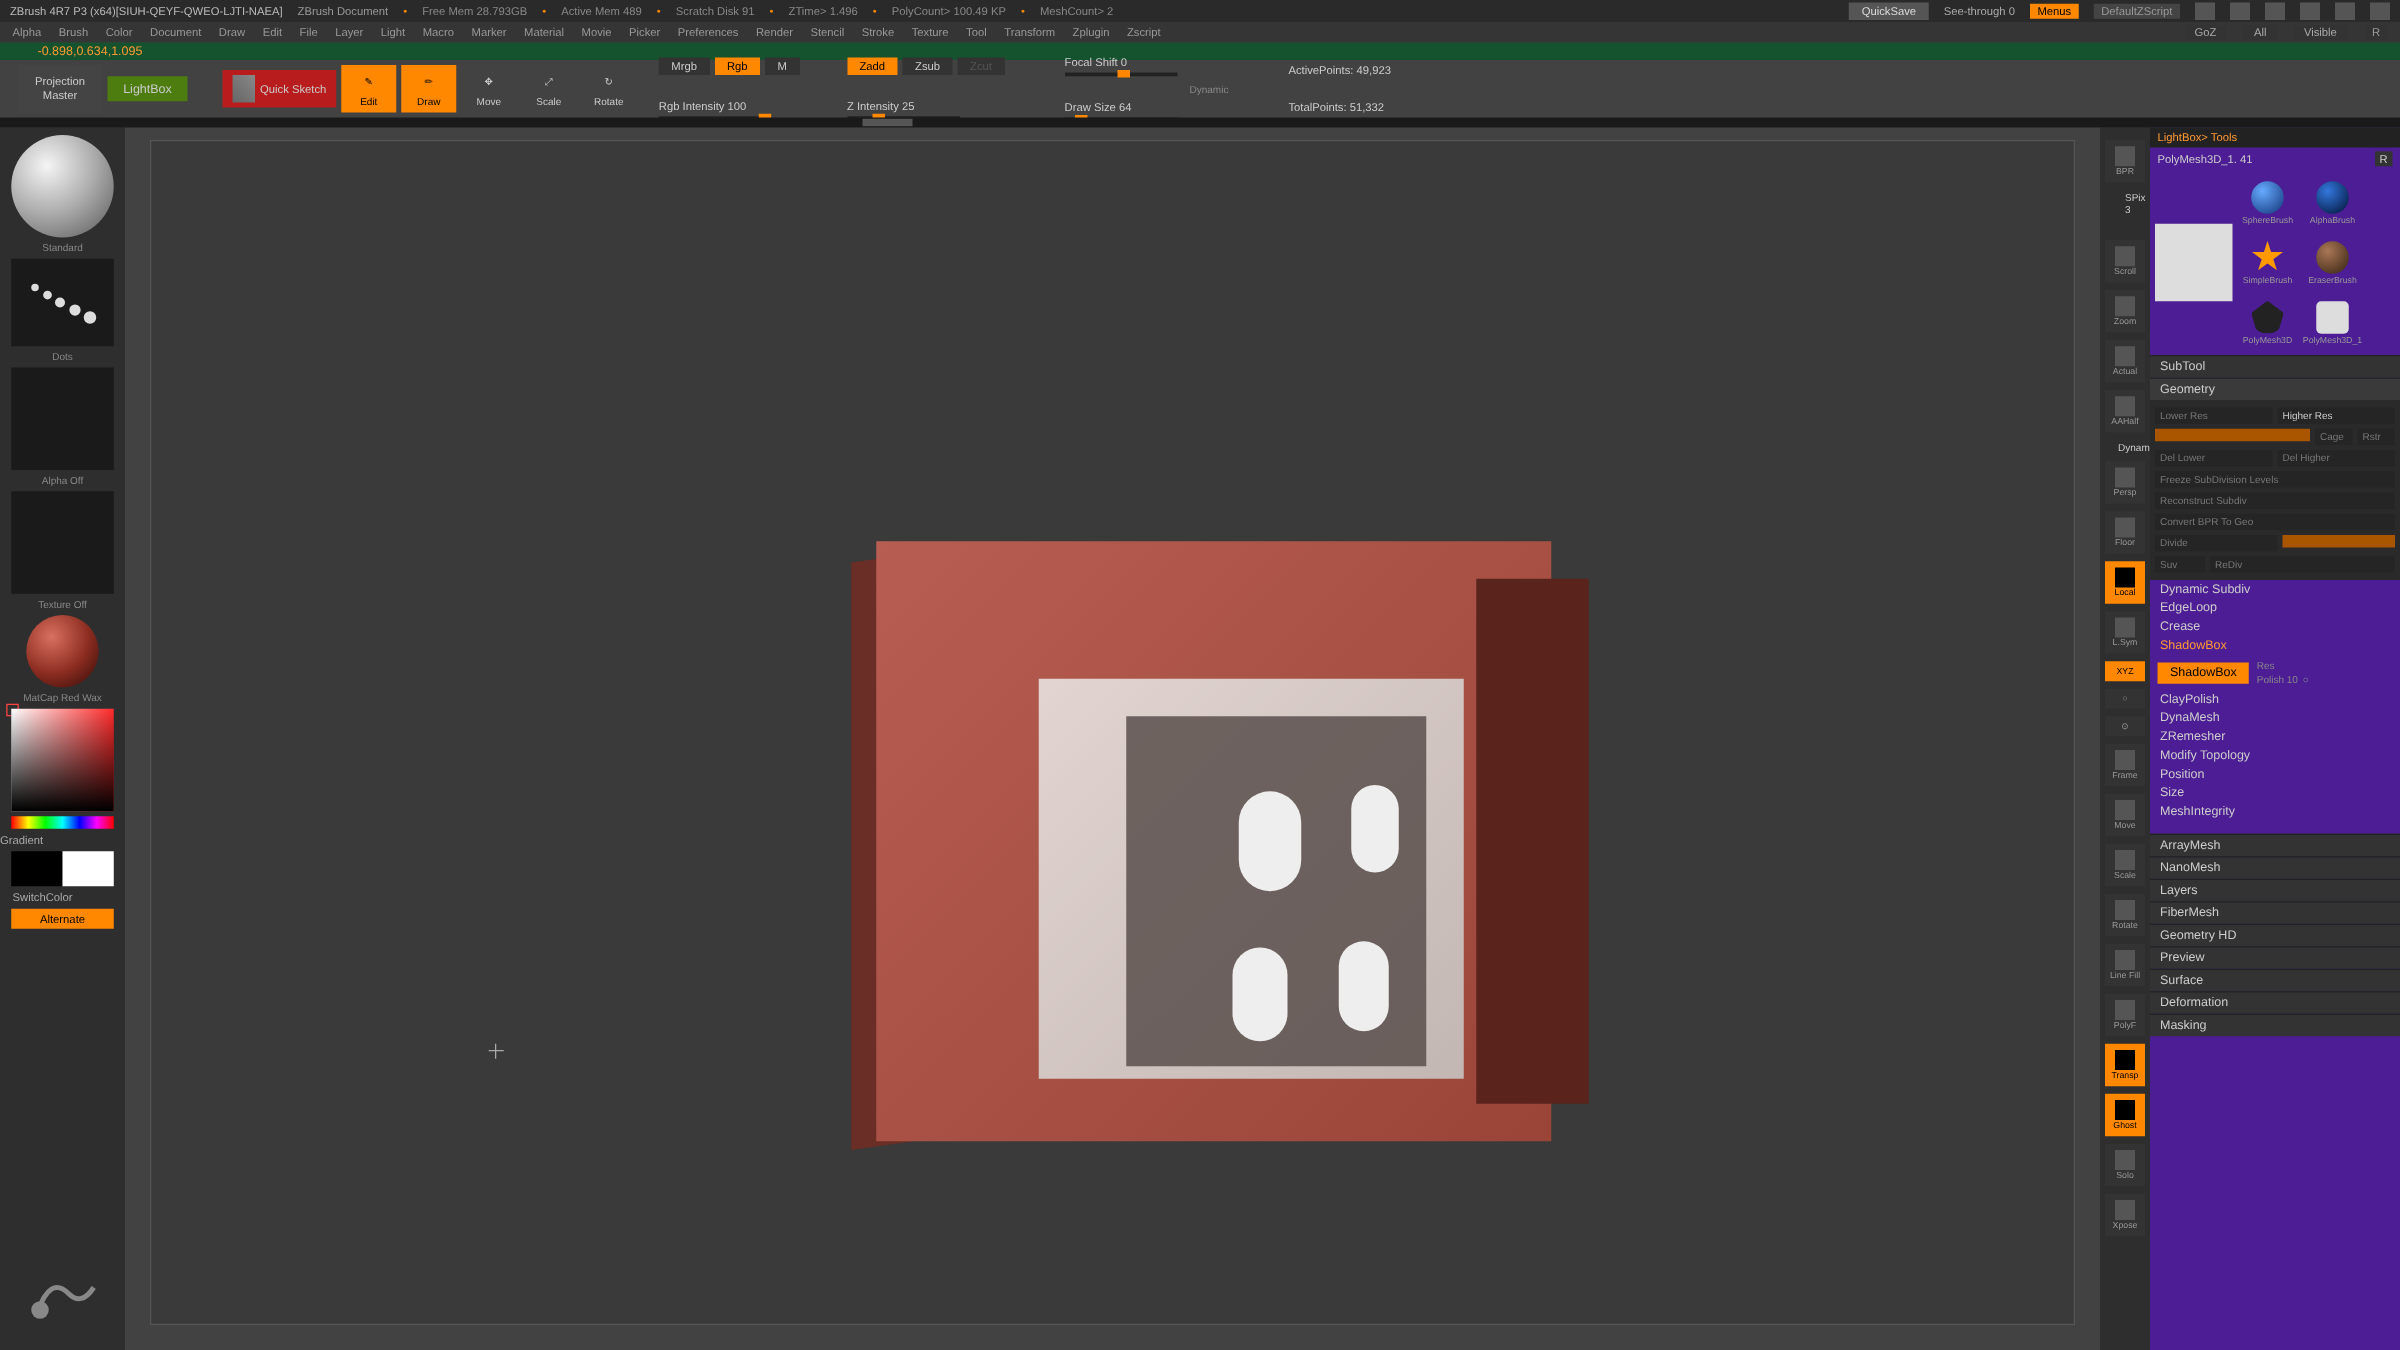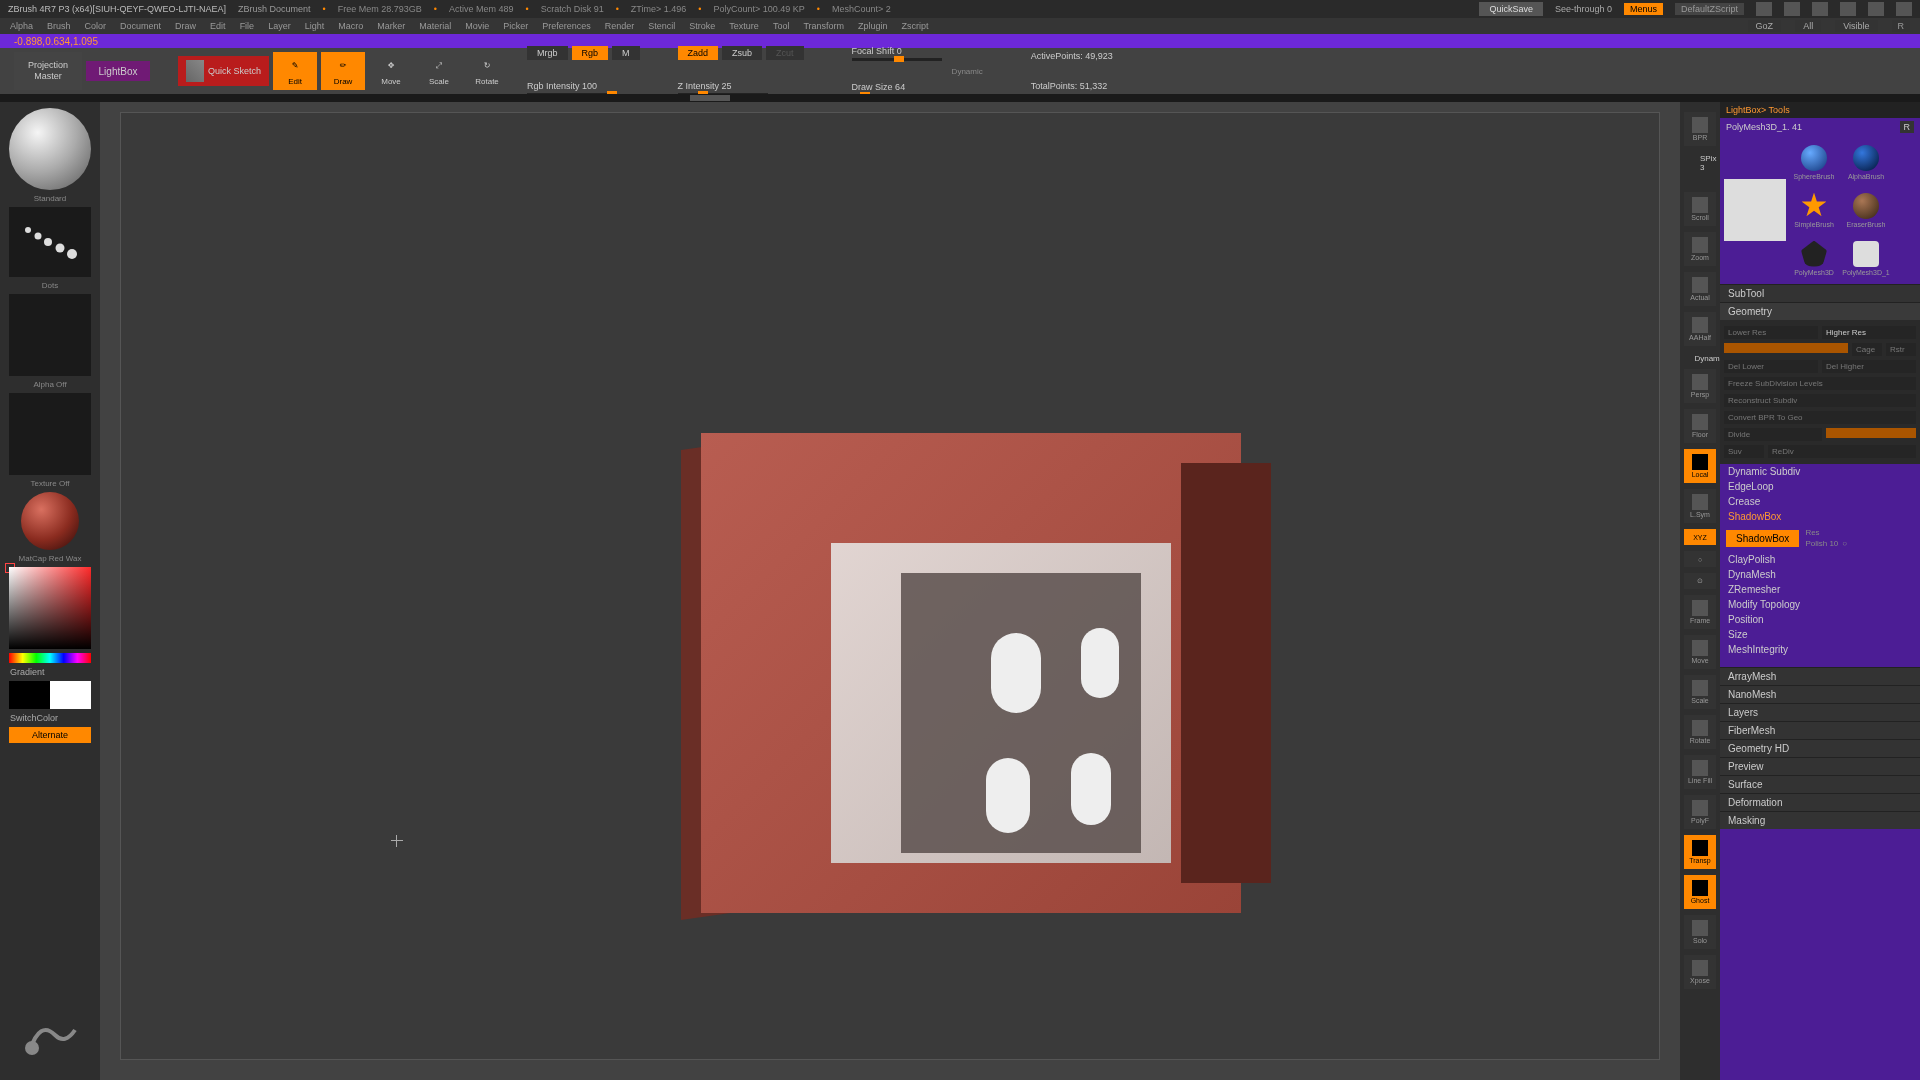--- a/index.html
+++ b/index.html
@@ -17,26 +17,26 @@
 .titlebar .defaultscript { background: #444; padding: 1px 6px; }
 .titlebar .icon-btn { width: 16px; height: 14px; background: #555; }
 
 
 .menubar { height: 16px; background: #353535; display: flex; align-items: center; padding: 0 10px; gap: 14px; font-size: 9px; color: #999; }
 .menubar .spacer { flex: 1; }
 .menubar .right-btn { background: #333; padding: 1px 8px; color: #aaa; }
 .menubar .r-btn { background: #333; padding: 1px 6px; }
 
 
-.coords { height: 14px; background: #6d28d9; padding-left: 14px; font-size: 10px; color: #ff9933; display: flex; align-items: center; }
+.coords { height: 14px; background: #14532d; padding-left: 30px; font-size: 10px; color: #ff9933; display: flex; align-items: center; }
 
 
 .toolbar { height: 46px; background: #424242; display: flex; align-items: center; padding: 0 14px; gap: 4px; }
 .toolbar .proj-master { width: 68px; height: 38px; background: #444; display: flex; flex-direction: column; justify-content: center; align-items: center; font-size: 9px; color: #ccc; line-height: 11px; }
-.toolbar .lightbox { width: 64px; height: 20px; background: #701a75; display: flex; align-items: center; justify-content: center; font-size: 10px; }
+.toolbar .lightbox { width: 64px; height: 20px; background: #4d7c0f; display: flex; align-items: center; justify-content: center; font-size: 10px; }
 .toolbar .quick-sketch { display: flex; align-items: center; gap: 4px; background: #b91c1c; padding: 4px 8px; font-size: 9px; }
 .toolbar .qs-icon { width: 18px; height: 22px; background: linear-gradient(45deg,#666,#888); }
 .toolbar .mode-btn { width: 44px; height: 38px; display: flex; flex-direction: column; align-items: center; justify-content: center; font-size: 8px; gap: 2px; }
 .toolbar .mode-btn.active { background: #ff8800; color: #000; }
 .toolbar .mode-btn .mi { width: 18px; height: 18px; display: flex; align-items: center; justify-content: center; }
 .toolbar .rgb-group { display: flex; gap: 4px; align-items: center; font-size: 9px; }
 .toolbar .pill { padding: 2px 10px; background: #333; }
 .toolbar .pill.active { background: #ff8800; color: #000; }
 .toolbar .slider-label { font-size: 9px; color: #ccc; }
 .toolbar .slider-track { width: 90px; height: 3px; background: #222; position: relative; margin-top: 2px; }
@@ -56,21 +56,21 @@
 .left-panel .brush-sphere { width: 82px; height: 82px; border-radius: 50%; background: radial-gradient(circle at 35% 30%, #f5f5f5, #aaa 50%, #555); }
 .left-panel .brush-label { font-size: 8px; color: #888; }
 .left-panel .stroke-dots { width: 82px; height: 70px; background: #1a1a1a; display: flex; align-items: center; justify-content: center; }
 .left-panel .stroke-dots svg { width: 60px; height: 40px; }
 .left-panel .empty-slot { width: 82px; height: 82px; background: #1a1a1a; }
 .left-panel .slot-label { font-size: 8px; color: #888; }
 .left-panel .matcap { width: 58px; height: 58px; border-radius: 50%; background: radial-gradient(circle at 35% 30%, #d97060, #8a2b1f 55%, #2a0a08); }
 .left-panel .color-picker { width: 82px; height: 82px; position: relative; background: linear-gradient(to right, #fff, #ff2a2a); }
 .left-panel .color-picker::after { content:''; position:absolute; inset:0; background: linear-gradient(to top, #000, transparent); }
 .left-panel .hue { width: 82px; height: 10px; background: linear-gradient(to right, red,yellow,lime,cyan,blue,magenta,red); }
-.left-panel .grad-label { font-size: 9px; color: #aaa; align-self: flex-start; margin-left: 10px; }
+.left-panel .grad-label { font-size: 9px; color: #aaa; align-self: flex-start; }
 .left-panel .swatches { display: flex; }
 .left-panel .swatches div { width: 41px; height: 28px; }
 .left-panel .alt-btn { width: 82px; height: 16px; background: #ff8800; color: #000; font-size: 9px; display:flex; align-items:center; justify-content:center; }
 .left-panel .switch-label { font-size: 9px; color: #aaa; align-self:flex-start; margin-left:10px; }
 .left-panel .logo { margin-top: auto; margin-bottom: 20px; width: 60px; height: 50px; }
 
 
 .canvas-wrap { flex: 1; display: flex; align-items: stretch; justify-content: center; padding: 10px 20px 20px 20px; position: relative; }
 .canvas { flex: 1; background: #3a3a3a; border: 1px solid #555; position: relative; }
 .canvas .cursor { position: absolute; left: 270px; top: 722px; width: 12px; height: 12px; }

